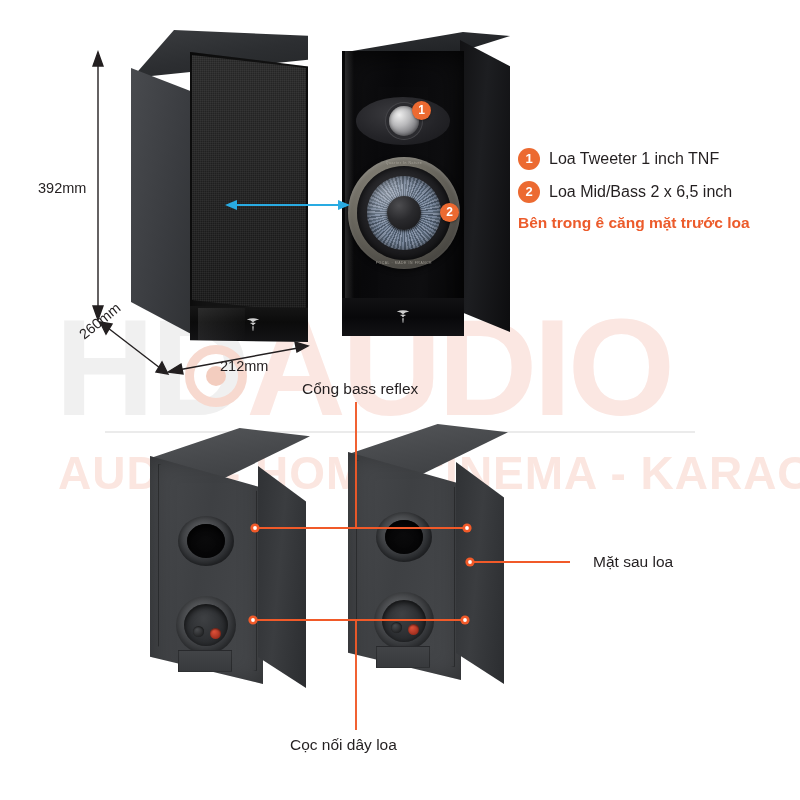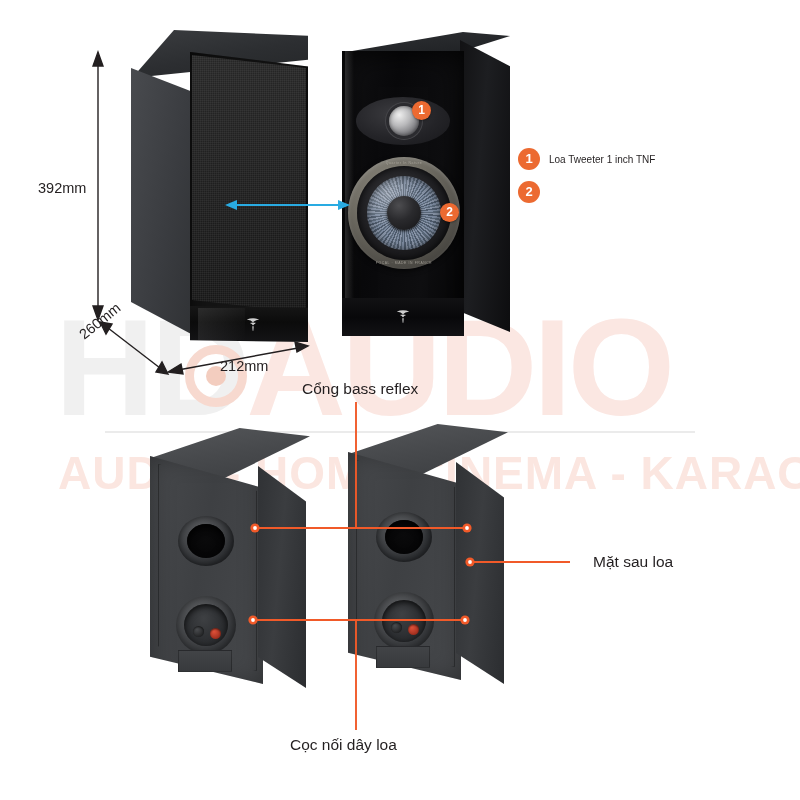--- a/index.html
+++ b/index.html
@@ -162,21 +162,21 @@
 
   
   .legend{position:absolute;left:518px;top:148px;width:270px;z-index:10;}
   .lg-row{display:flex;align-items:center;margin-bottom:11px;}
   .lg-badge{
     flex:0 0 auto;width:22px;height:22px;border-radius:50%;
     background:#ec6a31;color:#fff;font-size:13px;font-weight:bold;
     line-height:22px;text-align:center;margin-right:9px;
     font-family:"Liberation Sans", sans-serif;
   }
-  .lg-text{font-size:10px;color:#231f20;white-space:nowrap;}
+  .lg-text{font-size:16px;color:#231f20;white-space:nowrap;}
   .lg-note{
     font-size:15.5px;font-weight:bold;color:#ec5b2b;
     margin-top:4px;white-space:nowrap;
   }
 
   
   .dim-label{position:absolute;font-size:14.5px;color:#231f20;z-index:9;white-space:nowrap;}
   .dim-h{left:38px;top:180px;}
   .dim-d{left:76px;top:330px;transform:rotate(-39deg);transform-origin:left top;}
   .dim-w{left:220px;top:358px;}
@@ -319,21 +319,23 @@
   <div class="dim-label dim-d">260mm</div>
   <div class="dim-label dim-w">212mm</div>
 
   <div class="legend">
     <div class="lg-row">
       <div class="lg-badge">1</div>
       <div class="lg-text">Loa Tweeter 1 inch TNF</div>
     </div>
     <div class="lg-row">
       <div class="lg-badge">2</div>
-    </div>
+      <div class="lg-text">Loa Mid/Bass 2 x 6,5 inch</div>
+    </div>
+    <div class="lg-note">Bên trong ê căng mặt trước loa</div>
   </div>
 
   <div class="rear" style="left:150px;top:428px;width:160px;height:262px;">
     <div class="r-top"></div>
     <div class="r-face"></div>
     <div class="r-side"></div>
     <div class="r-inset"></div>
     <div class="port" style="left:28px;top:88px;"></div>
     <div class="cup" style="left:26px;top:168px;">
       <div class="cup-in">

